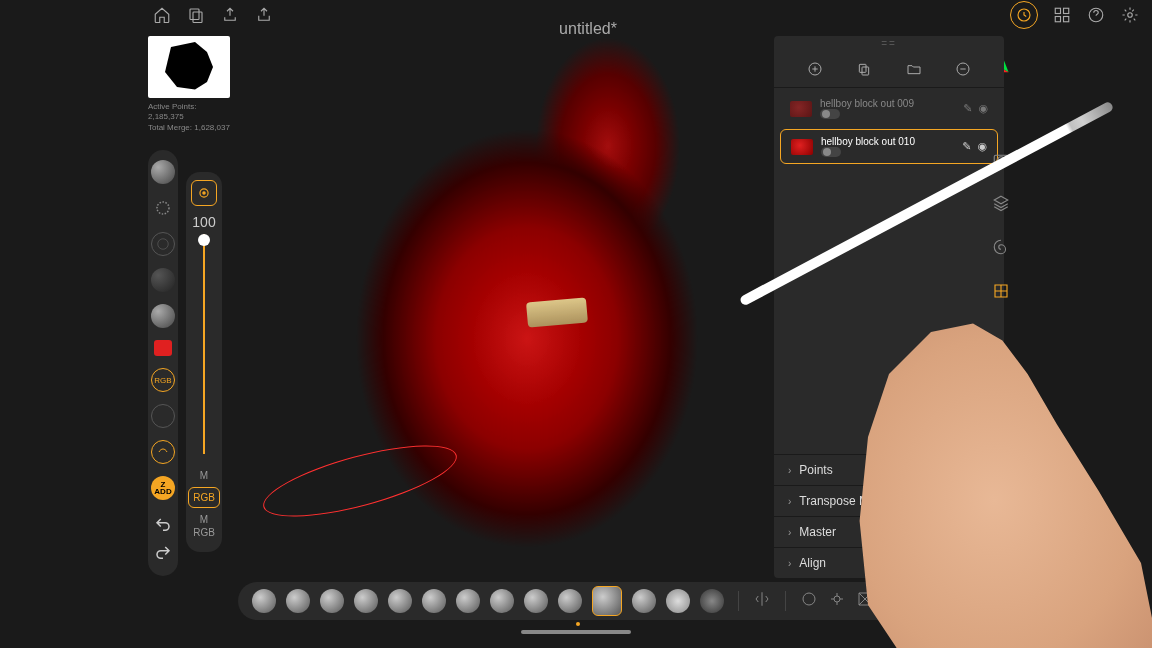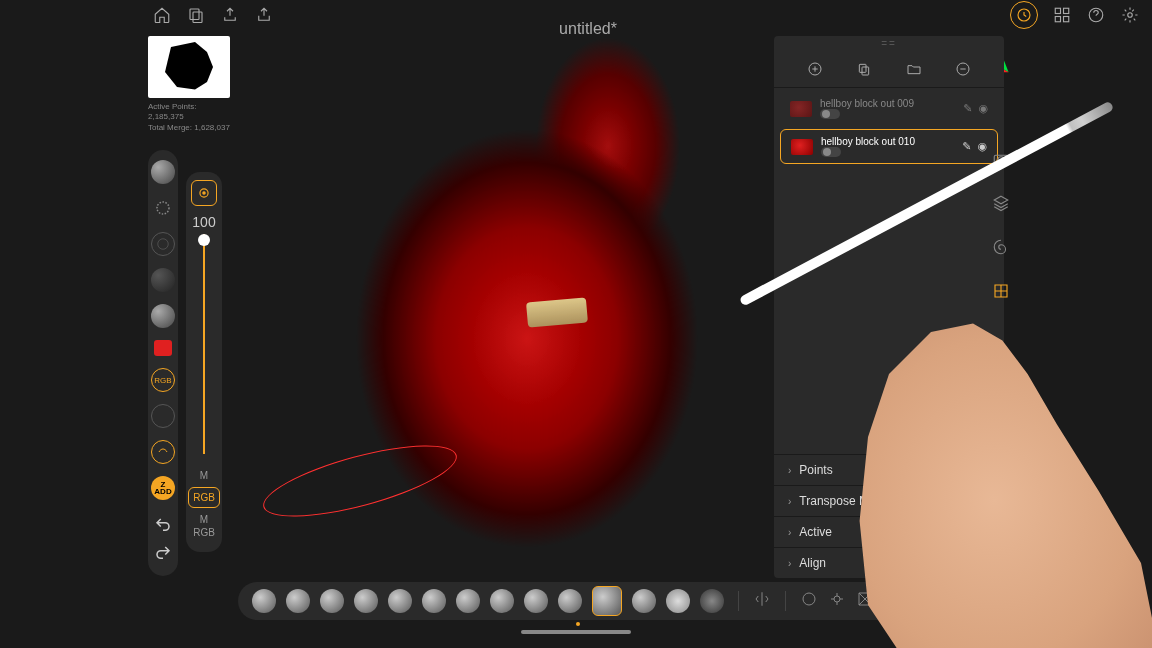--- a/index.html
+++ b/index.html
@@ -520,21 +520,21 @@
     <div class="section-item">
         <span class="chevron-r">›</span>
         <span>Points</span>
       </div>
     <div class="section-item">
         <span class="chevron-r">›</span>
         <span>Transpose Master</span>
       </div>
     <div class="section-item">
         <span class="chevron-r">›</span>
-        <span>Active</span>
+        <span>Master</span>
       </div>
     <div class="section-item">
         <span class="chevron-r">›</span>
         <span>Align</span>
       </div>
   </div>
 </div>
 
 <div class="right-icon-col">
   <div class="rc-btn">

